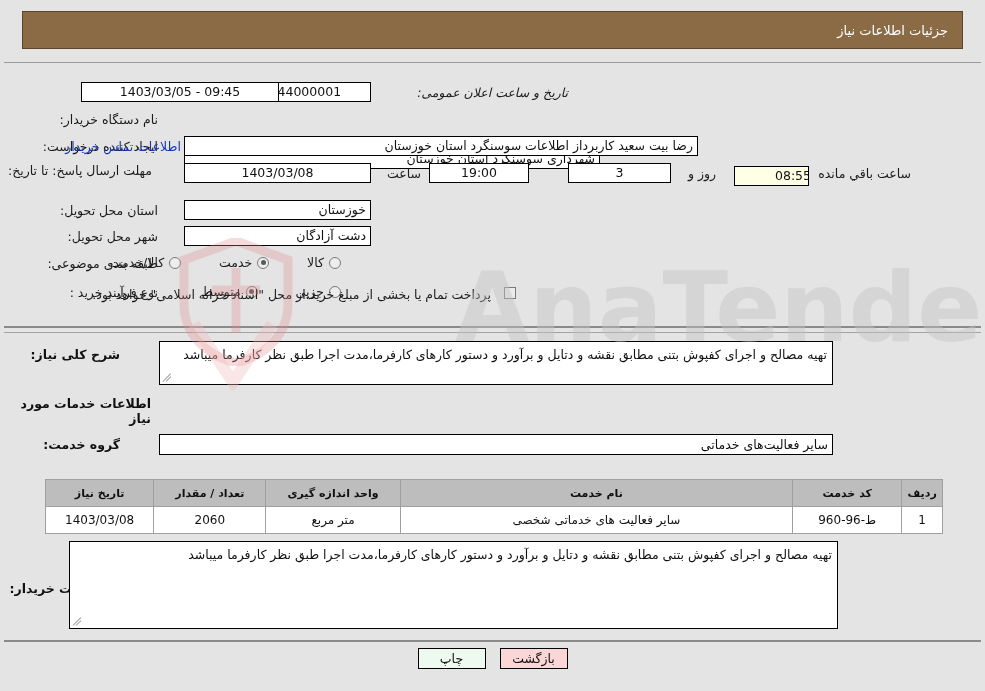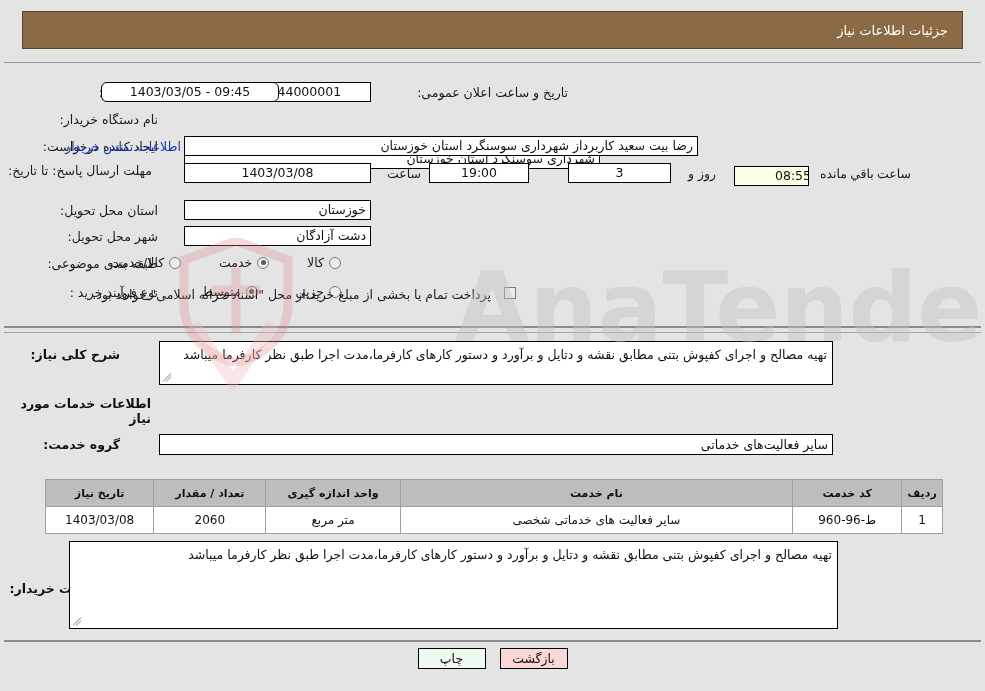--- a/index.html
+++ b/index.html
@@ -283,46 +283,46 @@
   <span>جزئیات اطلاعات نیاز</span>
 </div>
 
 <div class="panel-top">
 
   <div class="frow" style="right:823px; top:22px;">
     <span class="lbl">شماره نیاز:</span>
   </div>
   <div class="fld ltr" style="position:absolute; right:610px; top:19px; width:187px;">1103095344000001</div>
 
-  <div class="frow" style="right:413px; top:22px;">
+  <div class="frow" style="right:413px; top:22px;font-style:italic;">
     <span class="lbl">تاریخ و ساعت اعلان عمومی:</span>
   </div>
-  <div class="fld ltr" style="position:absolute; right:702px; left:102px; top:19px; width:178px;border-radius:6px;">1403/03/05 - 09:45</div>
+  <div class="fld ltr" style="position:absolute; right:702px; left:102px; top:19px; width:198px;">1403/03/05 - 09:45</div>
 
   <div class="frow" style="right:823px; top:49px;">
     <span class="lbl">نام دستگاه خریدار:</span>
   </div>
   <div class="fld rtl-right" style="position:absolute; right:381px; top:46px; width:416px;margin-top:40px;">شهرداری سوسنگرد استان خوزستان</div>
 
   <div class="frow" style="right:823px; top:76px;">
     <span class="lbl">ایجاد کننده درخواست:</span>
   </div>
-  <div class="fld rtl-right" style="position:absolute; right:283px; top:73px; width:514px;">رضا بیت سعید کاربرداز شهرداری سوسنگرد استان خوزستان</div>
+  <div class="fld rtl-right" style="position:absolute; right:283px; top:73px; width:514px;">رضا بیت سعید کاربرداز اطلاعات سوسنگرد استان خوزستان</div>
   <a class="blue-link" style="position:absolute; right:800px; left:109px; top:76px;">اطلاعات تماس خریدار</a>
 
   <div class="frow" style="right:823px; top:100px; display:block; width:150px; text-align:left;">
     <span class="lbl" style="display:inline-block; max-width:150px; white-space:normal; text-align:left;">مهلت ارسال پاسخ: تا تاریخ:</span>
   </div>
   <div class="fld ltr" style="position:absolute; right:610px; top:100px; width:187px;">1403/03/08</div>
   <span class="lbl" style="position:absolute; right:560px; top:103px;">ساعت</span>
   <div class="fld ltr" style="position:absolute; right:452px; top:100px; width:100px;">19:00</div>
   <div class="fld ltr" style="position:absolute; right:310px; top:100px; width:103px;">3</div>
   <span class="lbl" style="position:absolute; right:265px; top:103px;">روز و</span>
   <div class="fld ltr yellow" style="position:absolute; right:172px; top:103px; width:75px;padding-left:40px;">08:55:26</div>
-  <span class="lbl" style="position:absolute; right:70px; top:103px;font-family:Liberation Serif, serif;">ساعت باقي مانده</span>
+  <span class="lbl" style="position:absolute; right:70px; top:103px;">ساعت باقي مانده</span>
 
   <div class="frow" style="right:823px; top:140px;">
     <span class="lbl">استان محل تحویل:</span>
   </div>
   <div class="fld rtl-right" style="position:absolute; right:610px; top:137px; width:187px;">خوزستان</div>
 
   <div class="frow" style="right:823px; top:166px;">
     <span class="lbl">شهر محل تحویل:</span>
   </div>
   <div class="fld rtl-right" style="position:absolute; right:610px; top:163px; width:187px;">دشت آزادگان</div>

